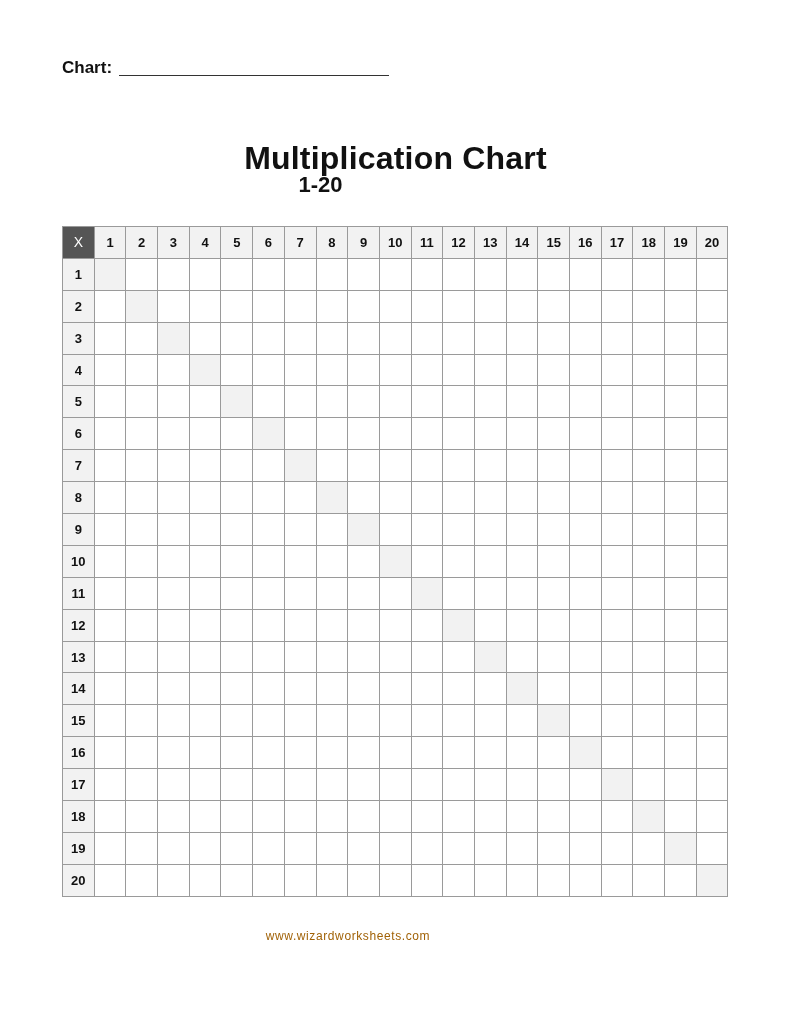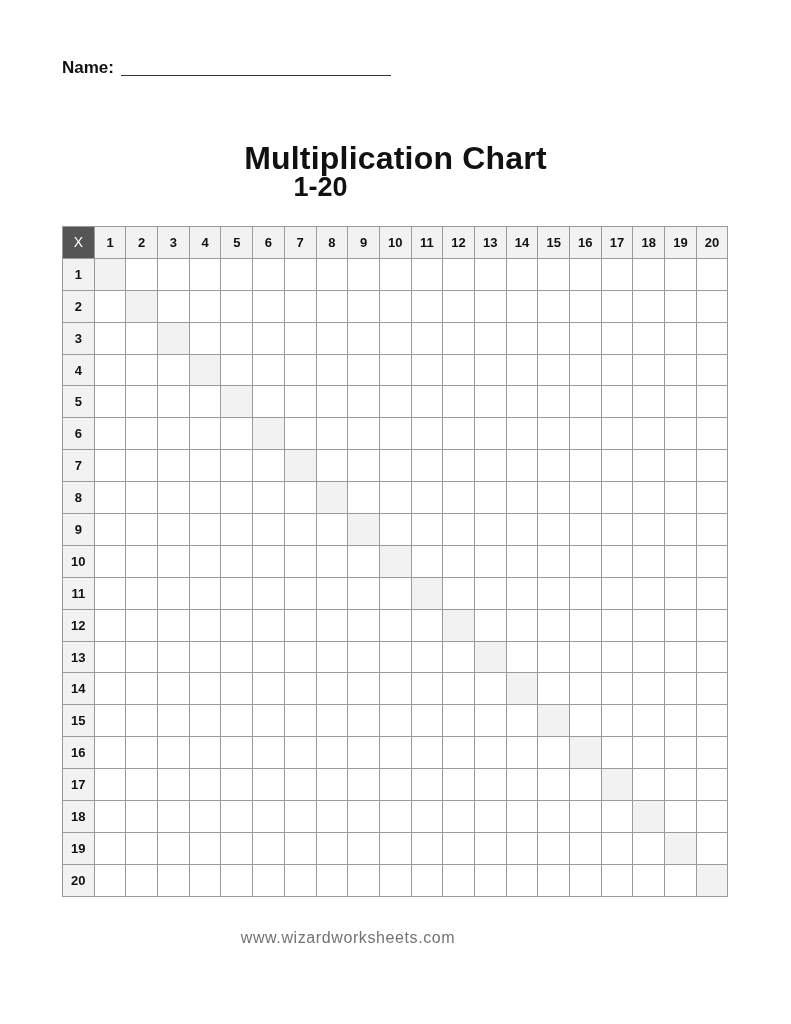--- a/index.html
+++ b/index.html
@@ -4,35 +4,35 @@
   <style>
     html, body { margin: 0; padding: 0; background: #ffffff; }
     body { width: 791px; height: 1024px; position: relative; overflow: hidden;
            font-family: "Liberation Sans", sans-serif; color: #111111; }
     .name-row { position: absolute; left: 62px; top: 56px; display: flex; align-items: flex-end; }
     .name-label { font-size: 17px; font-weight: bold; line-height: 24px; }
     .name-line { width: 270px; height: 0; border-bottom: 1.5px solid #333; margin-left: 7px; margin-bottom: 4px; }
     .title { position: absolute; left: 0; width: 791px; top: 140px; text-align: center;
              font-size: 32px; font-weight: bold; letter-spacing: 0.2px; }
     .subtitle { position: absolute; left: 0; width: 641px; top: 172px; text-align: center;
-                font-size: 27px; font-weight: bold; }
+                font-size: 22px; font-weight: bold; }
     table.grid { position: absolute; left: 62px; top: 226px; border-collapse: collapse; }
     table.grid td, table.grid th { width: 30.7px; height: 30.9px; border: 1px solid #9a9a9a;
       padding: 0; text-align: center; font-size: 13px; font-weight: bold; background: #ffffff; }
     table.grid th { background: #f2f2f2; }
     table.grid th.corner { background: #555555; color: #ffffff; font-weight: normal; font-size: 14px; }
     table.grid td.diag { background: #f2f2f2; }
     .footer { position: absolute; left: 0; width: 696px; top: 929px; text-align: center;
-              font-size: 16px; color: #737373; letter-spacing: 0.6px; }
+              font-size: 12px; color: #a16207; letter-spacing: 0.6px; }
   </style>
 </head>
 <body>
 
 <div class="name-row">
-  <span class="name-label">Name:</span>
+  <span class="name-label">Chart:</span>
   <span class="name-line"></span>
 </div>
 
 <div class="title">Multiplication Chart</div>
 <div class="subtitle">1-20</div>
 
 <table class="grid">
   <thead>
     <tr id="header-row">
       <th class="corner">X</th>

